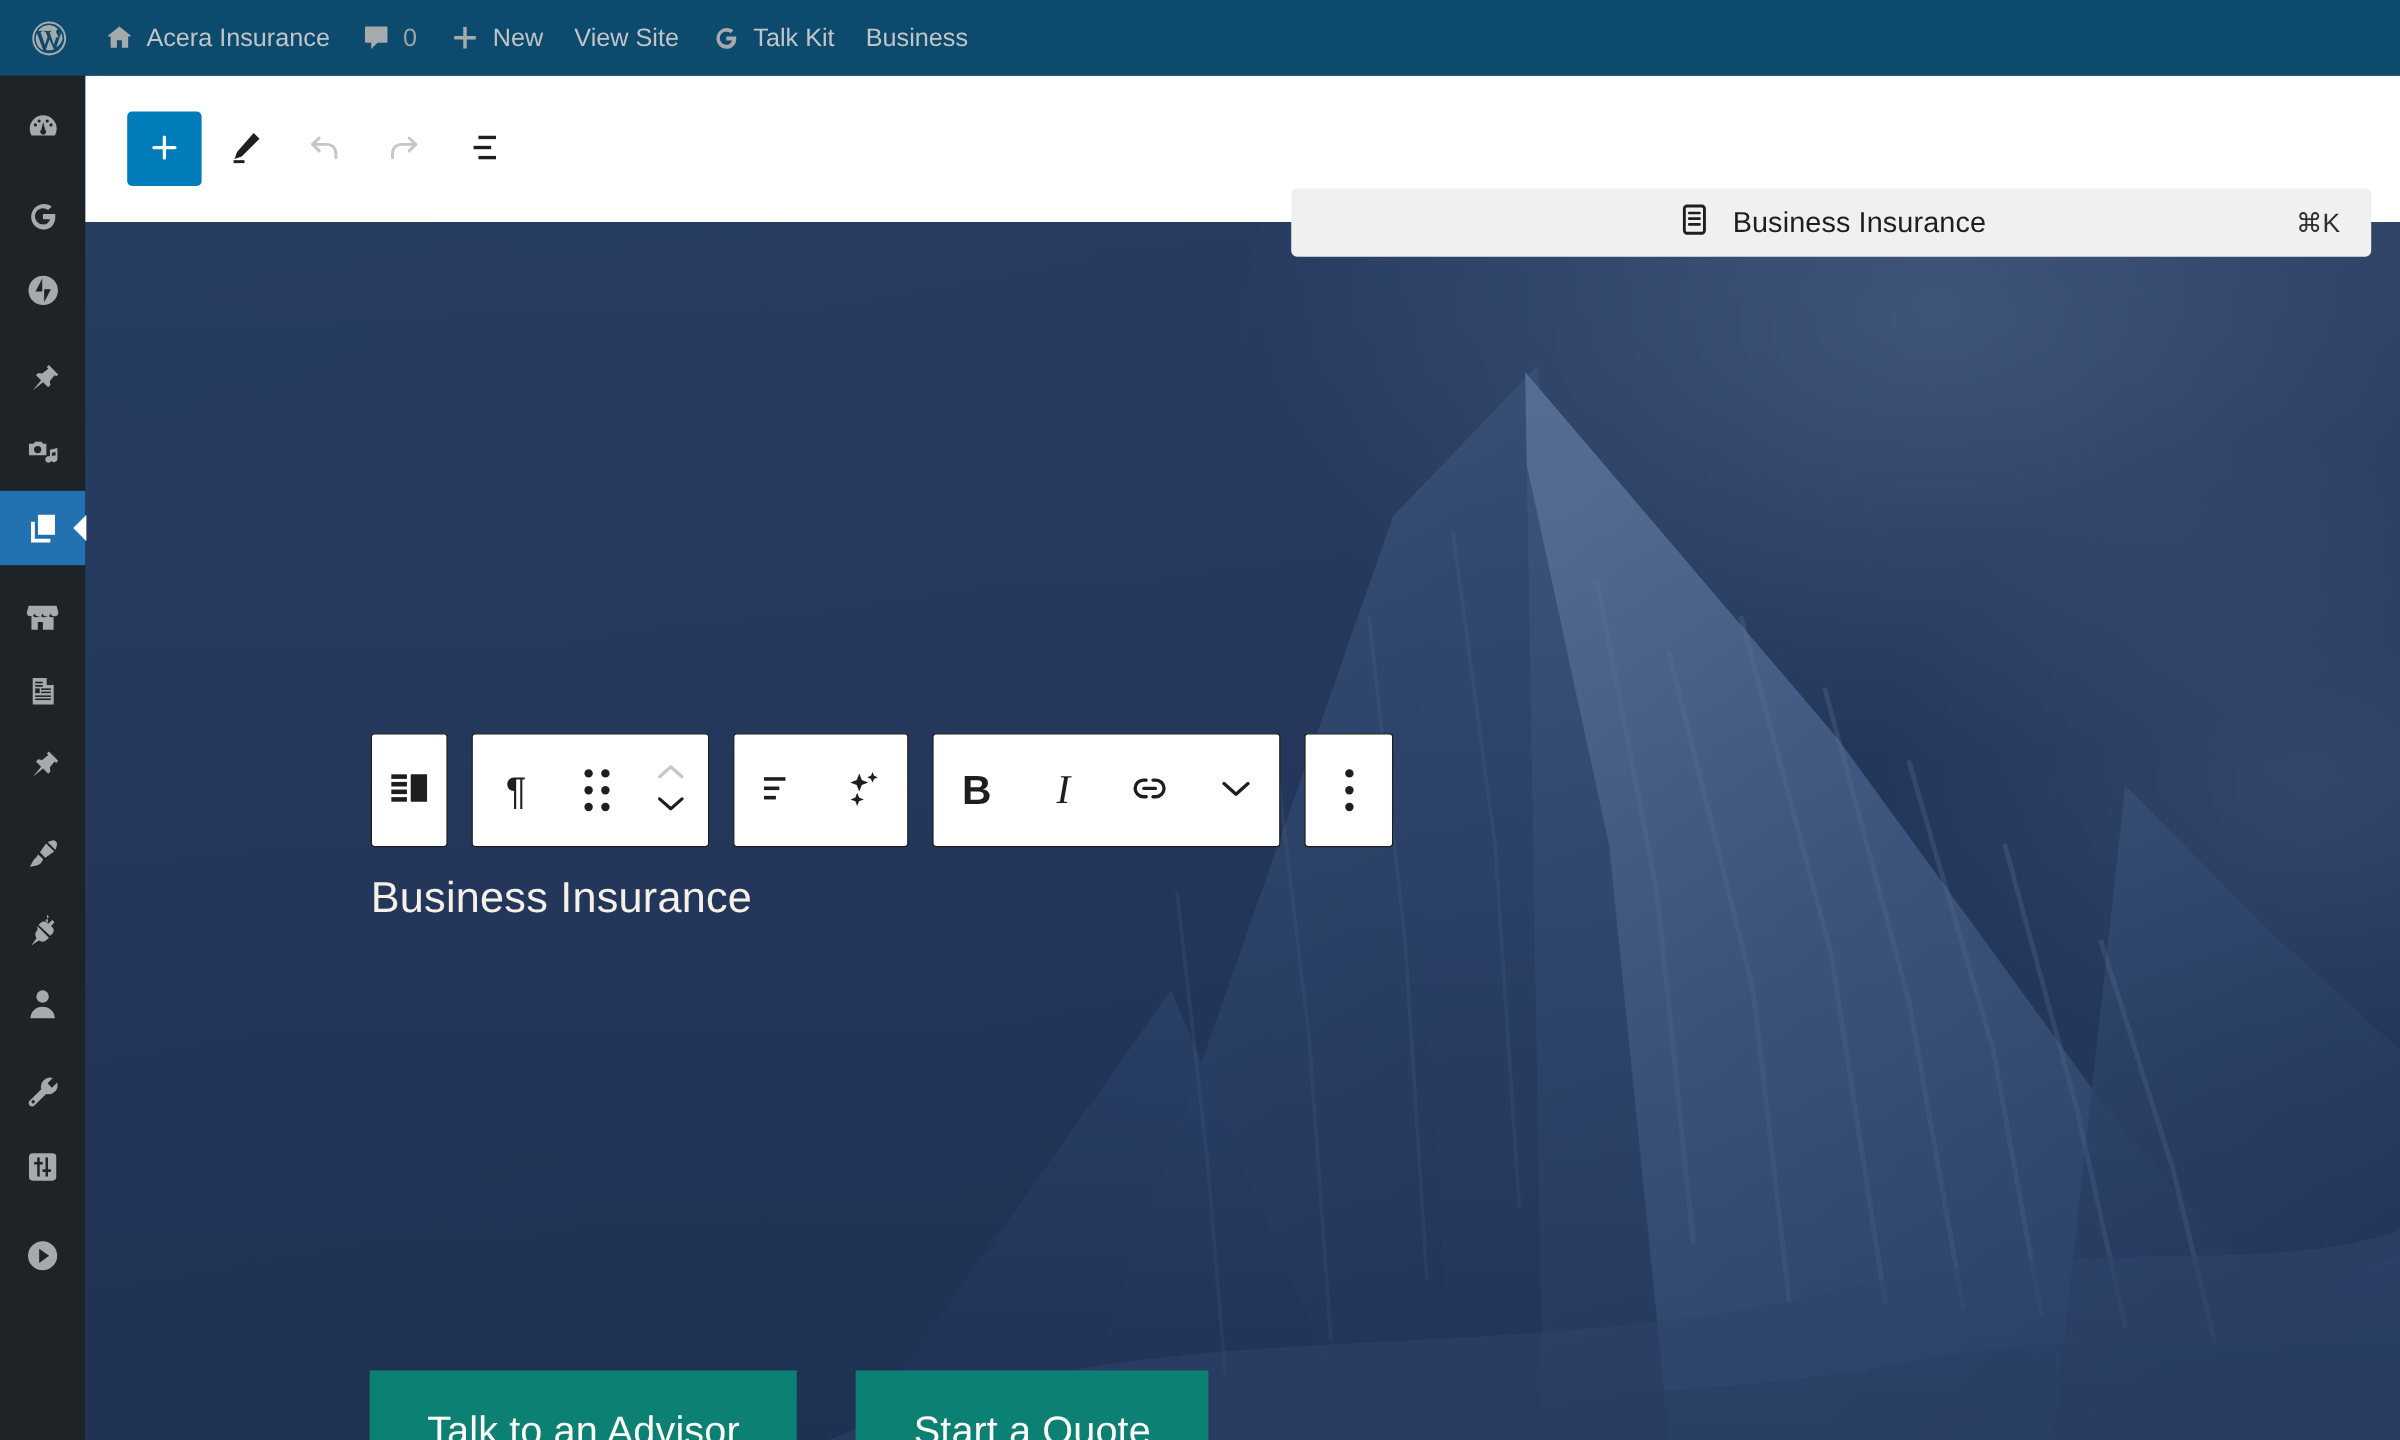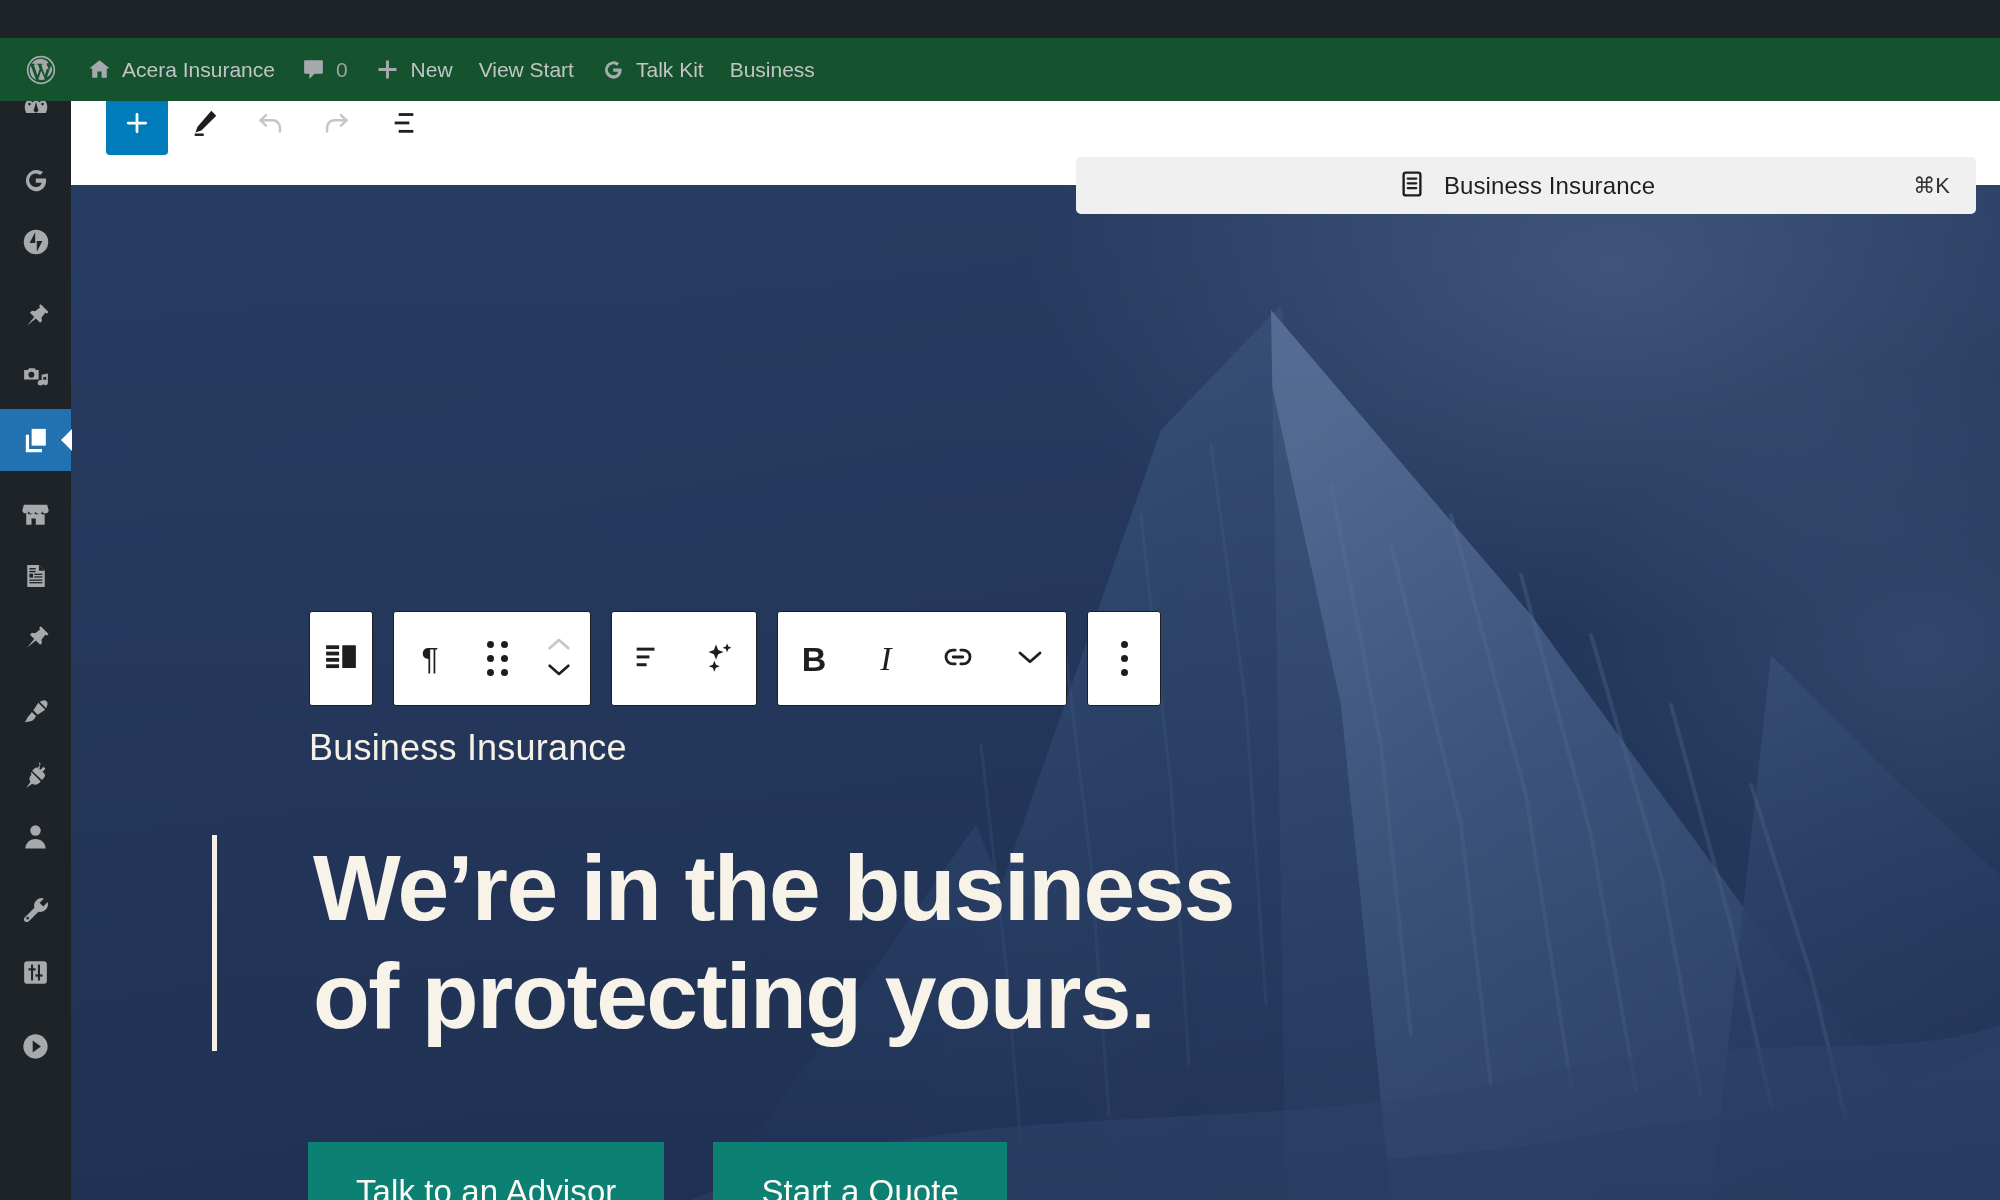--- a/index.html
+++ b/index.html
@@ -9,25 +9,24 @@
     overflow:hidden;
     background:#1d2327;
     font-family:"Liberation Sans", sans-serif;
     -webkit-font-smoothing:antialiased;
   }
 
   
   #admin-bar {
     position:absolute; top:0; left:0;
     width:2000px; height:63px;
-    background:#14532d;
+    background:#0c4a6e;
     display:flex; align-items:center;
     padding-left:10px;
     z-index:60;
-    margin-top:38px;
   }
   .ab-item {
     display:flex; align-items:center; gap:10px;
     height:63px; padding:0 13px;
     color:#c3c4c7; font-size:21px; line-height:1;
     white-space:nowrap; cursor:pointer;
   }
   .ab-logo { padding:0 16px 0 14px; }
   .ab-icon { display:flex; align-items:center; justify-content:center; }
   .ab-count { color:#9ca2a7; }
@@ -228,21 +227,21 @@
   <div class="ab-item">
     <span class="ab-icon">
       <svg width="27" height="27" viewBox="0 0 24 24" fill="none" stroke="#a7aaad" stroke-width="2.6">
         <path d="M12 4v16M4 12h16"></path>
       </svg>
     </span>
     <span>New</span>
   </div>
 
   <div class="ab-item">
-    <span>View Start</span>
+    <span>View Site</span>
   </div>
 
   <div class="ab-item">
     <span class="ab-icon">
       <svg width="26" height="26" viewBox="0 0 24 24" fill="#a7aaad">
         <path d="M12.2 10.6v3.1h4.4a3.9 3.9 0 0 1-4.4 3.1 5 5 0 1 1 3.3-8.8l2.2-2.2A8 8 0 1 0 12.2 20c4.6 0 7.7-3.2 7.7-7.8a9 9 0 0 0-.1-1.6z"></path>
       </svg>
     </span>
     <span>Talk Kit</span>
   </div>
@@ -618,25 +617,18 @@
           <i></i>
             <i></i>
             <i></i>
         </span>
       </div>
     </div>
   </div>
 
   <div id="eyebrow">Business Insurance</div>
 
-  <div id="headline-wrap">
-    <div id="accent-bar"></div>
-    <div id="headline">
-      <div>We’re in the business</div>
-      <div>of protecting yours.</div>
-    </div>
-  </div>
 
   <div id="cta-row">
     <button class="cta">Talk to an Advisor</button>
     <button class="cta">Start a Quote</button>
   </div>
 </div>
 
 </body></html>

